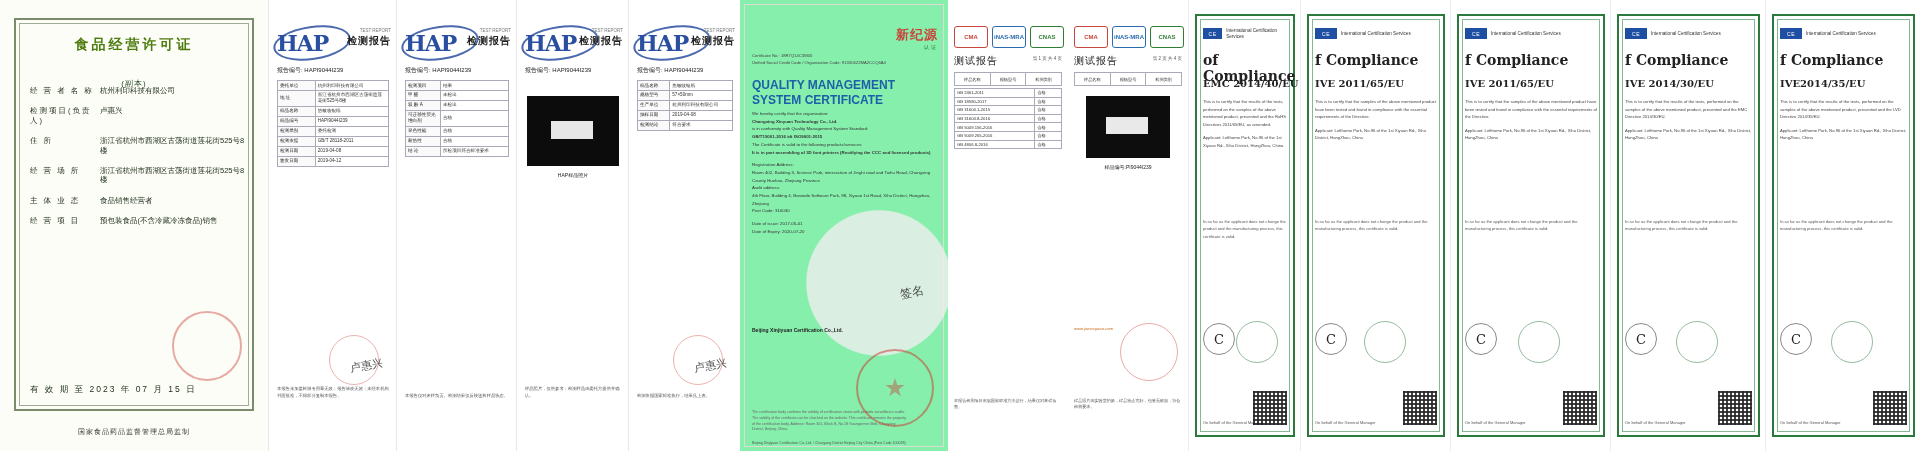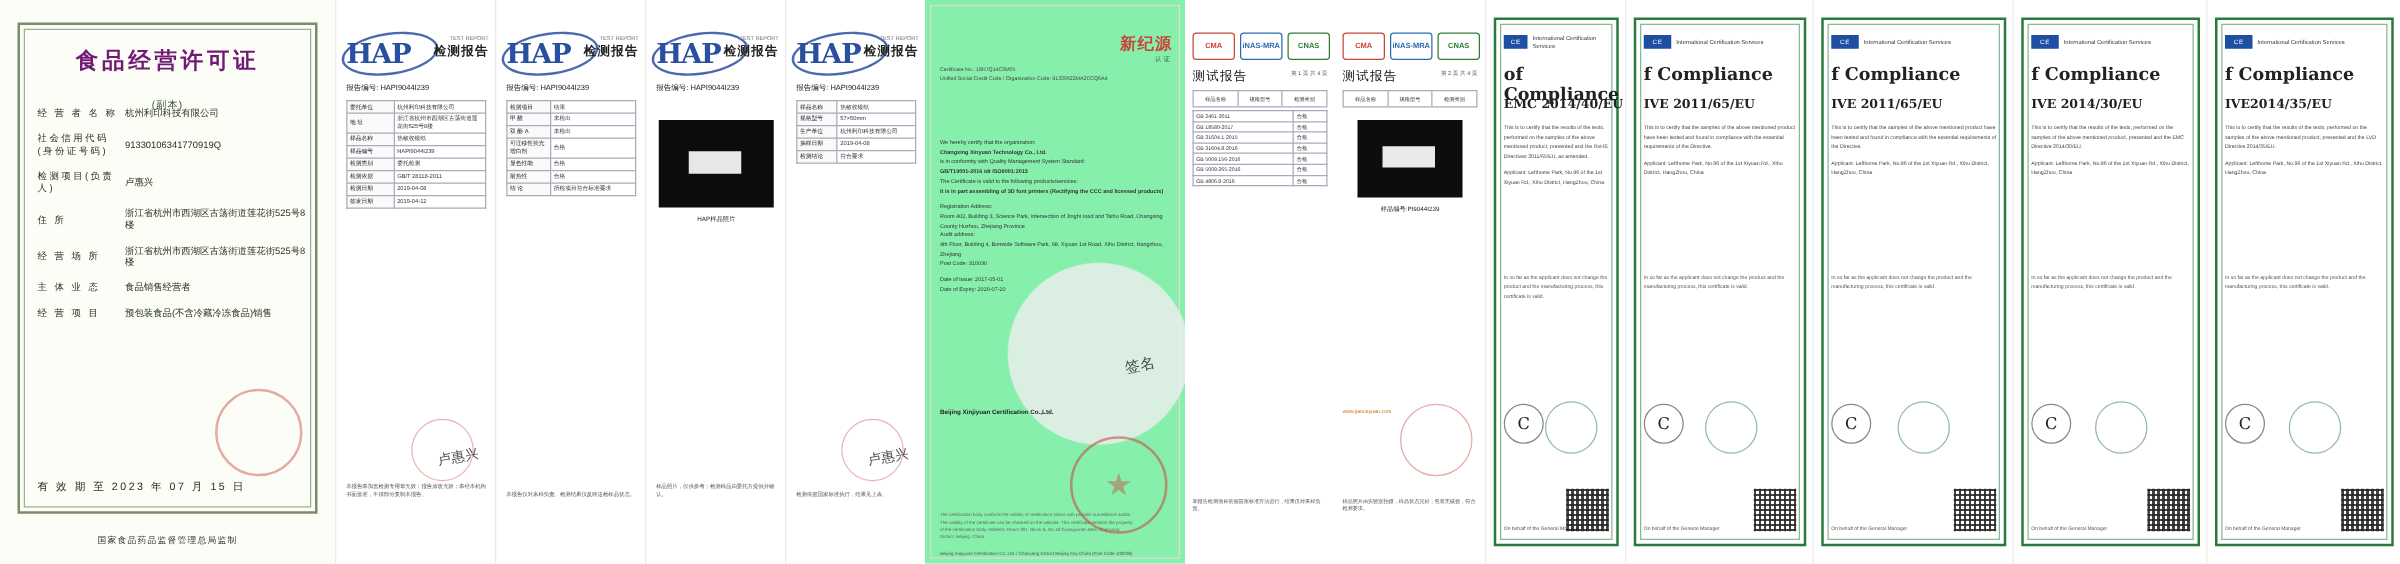--- a/index.html
+++ b/index.html
@@ -11,25 +11,25 @@
   .sheet{position:relative;width:1920px;height:451px;background:#fff;}
 
   
   .cert{position:absolute;top:0;height:451px;background:#fff;overflow:hidden;}
 
   
   #c1{left:0;width:268px;}
   .c1-bg{position:absolute;inset:0;background:#fdfdf7;}
   .c1-frame{position:absolute;left:14px;top:18px;right:14px;bottom:40px;border:2px solid #7a8c6b;}
   .c1-frame:before{content:"";position:absolute;inset:3px;border:1px solid #9fae92;}
-  .c1-title{position:absolute;left:0;right:0;top:36px;text-align:center;color:#701a75;
-    font-family:"DejaVu Serif",serif;font-size:18px;font-weight:bold;letter-spacing:3px;}
+  .c1-title{position:absolute;left:0;right:0;top:36px;text-align:center;color:#4d7c0f;
+    font-family:"DejaVu Serif",serif;font-size:14px;font-weight:bold;letter-spacing:3px;}
   .c1-sub{position:absolute;left:0;right:0;top:62px;text-align:center;color:#2b4d2b;font-size:8px;letter-spacing:1px;margin-top:16px;}
   .c1-rows{position:absolute;left:30px;top:86px;right:22px;}
-  .c1-row{display:flex;font-size:7.5px;color:#22331f;margin-bottom:11px;line-height:1.25;align-items:center;}
+  .c1-row{display:flex;font-size:7.5px;color:#22331f;margin-bottom:11px;line-height:1.25;}
   .c1-lab{width:70px;flex:0 0 70px;letter-spacing:2px;}
   .c1-val{flex:1;border-bottom:0px solid transparent;}
   .c1-valid{position:absolute;left:30px;bottom:55px;font-size:8.5px;color:#22331f;letter-spacing:2px;}
   .c1-foot{position:absolute;left:0;right:0;bottom:14px;text-align:center;font-size:7px;color:#333;letter-spacing:1px;}
   .c1-stamp{position:absolute;right:26px;bottom:70px;width:66px;height:66px;border:2px solid #c9443a;
     border-radius:50%;opacity:.45;}
 
   
   .hap{border-left:1px solid #e9e9e9;}
   #c2{left:268px;width:128px;}
@@ -132,25 +132,20 @@
     <div class="c1-bg"></div>
     <div class="c1-frame"></div>
     <div class="c1-title">食品经营许可证</div>
     <div class="c1-sub">(副本)</div>
     <div class="c1-rows">
       <div class="c1-row">
         <div class="c1-lab">经 营 者 名 称</div>
         <div class="c1-val">杭州利印科技有限公司</div>
       </div>
       <div class="c1-row">
-        <div class="c1-lab">社会信用代码
-(身份证号码)</div>
-        <div class="c1-val">91330106341770919Q</div>
-      </div>
-      <div class="c1-row">
         <div class="c1-lab">检测项目(负责人)</div>
         <div class="c1-val">卢惠兴</div>
       </div>
       <div class="c1-row">
         <div class="c1-lab">住        所</div>
         <div class="c1-val">浙江省杭州市西湖区古荡街道莲花街525号8楼</div>
       </div>
       <div class="c1-row">
         <div class="c1-lab">经 营 场 所</div>
         <div class="c1-val">浙江省杭州市西湖区古荡街道莲花街525号8楼</div>
@@ -332,20 +327,24 @@
     </div>
     <div class="c6-meta">
       <div>
         <span>Certificate No.:</span>
         <span>18R7Q14C3M05</span>
       </div>
       <div>
         <span>Unified Social Credit Code / Organization Code:</span>
         <span>91330622MA2CCQ6A4</span>
       </div>
+    </div>
+    <div class="c6-title">
+      <div>QUALITY MANAGEMENT</div>
+      <div>SYSTEM CERTIFICATE</div>
     </div>
     <div class="c6-body">
       <div>We hereby certify that the organization:</div>
       <div style="font-weight:bold;">Changxing Xinyuan Technology Co., Ltd.</div>
       <div>is in conformity with Quality Management System Standard:</div>
       <div style="font-weight:bold;">GB/T19001-2016 idt ISO9001:2015</div>
       <div>The Certificate is valid to the following products/services:</div>
       <div style="font-weight:bold;">It is in part assembling of 3D font printers (Rectifying the CCC and licensed products)</div>
       <div style="height:5px"></div>
       <div>Registration Address:</div>

